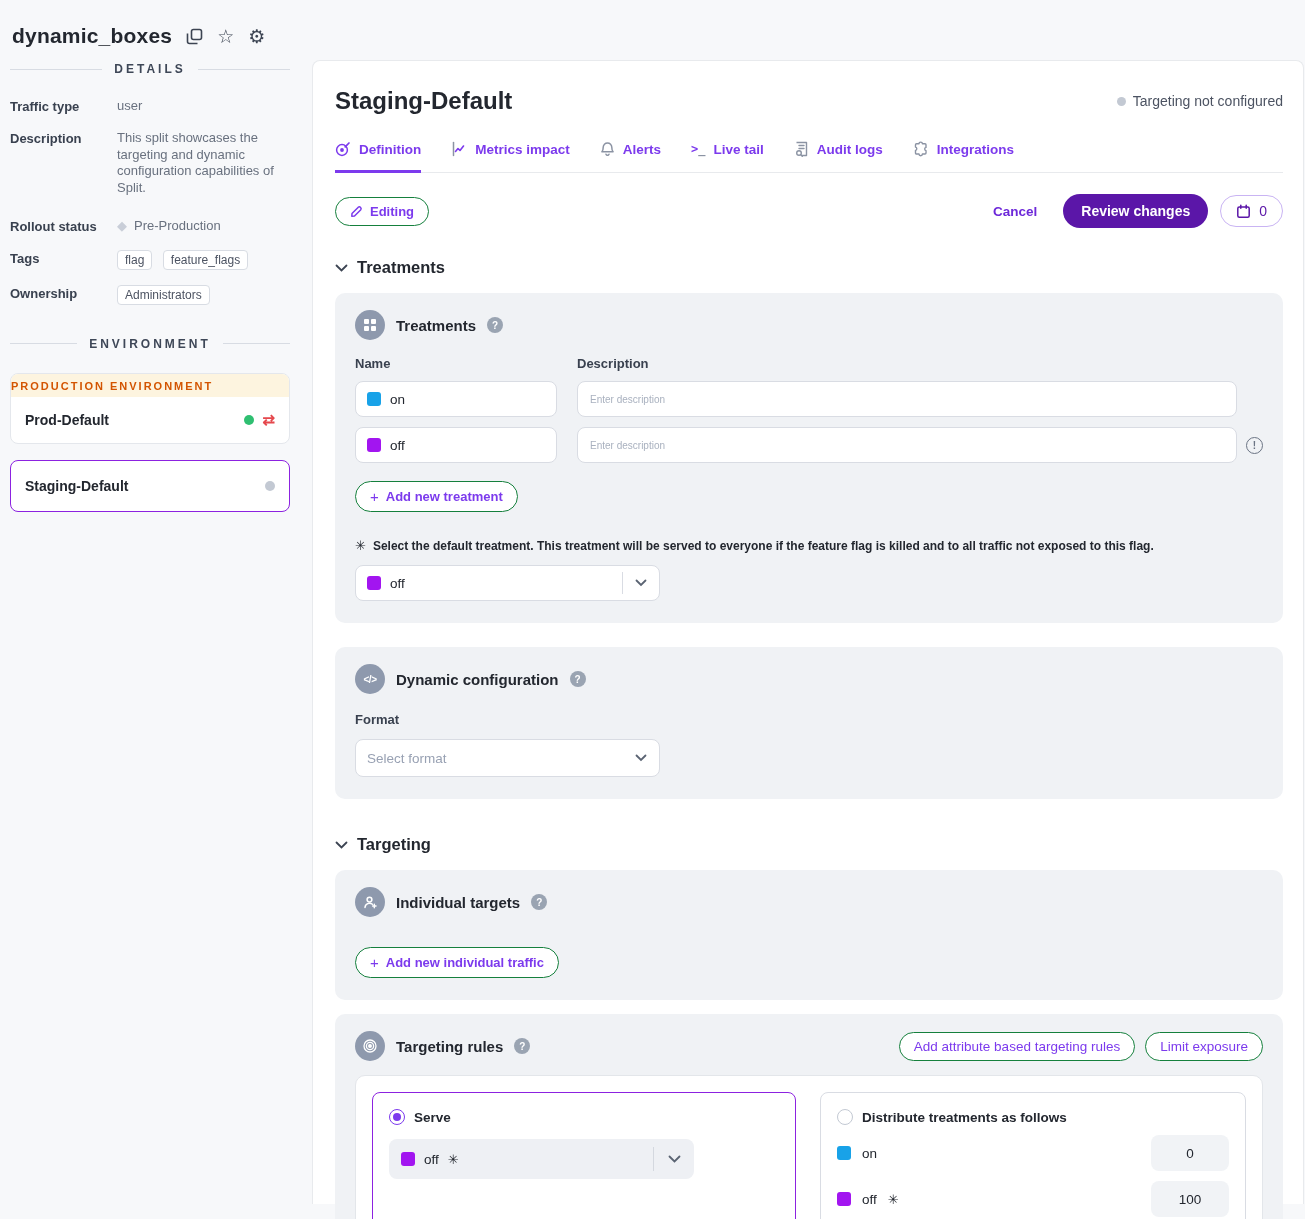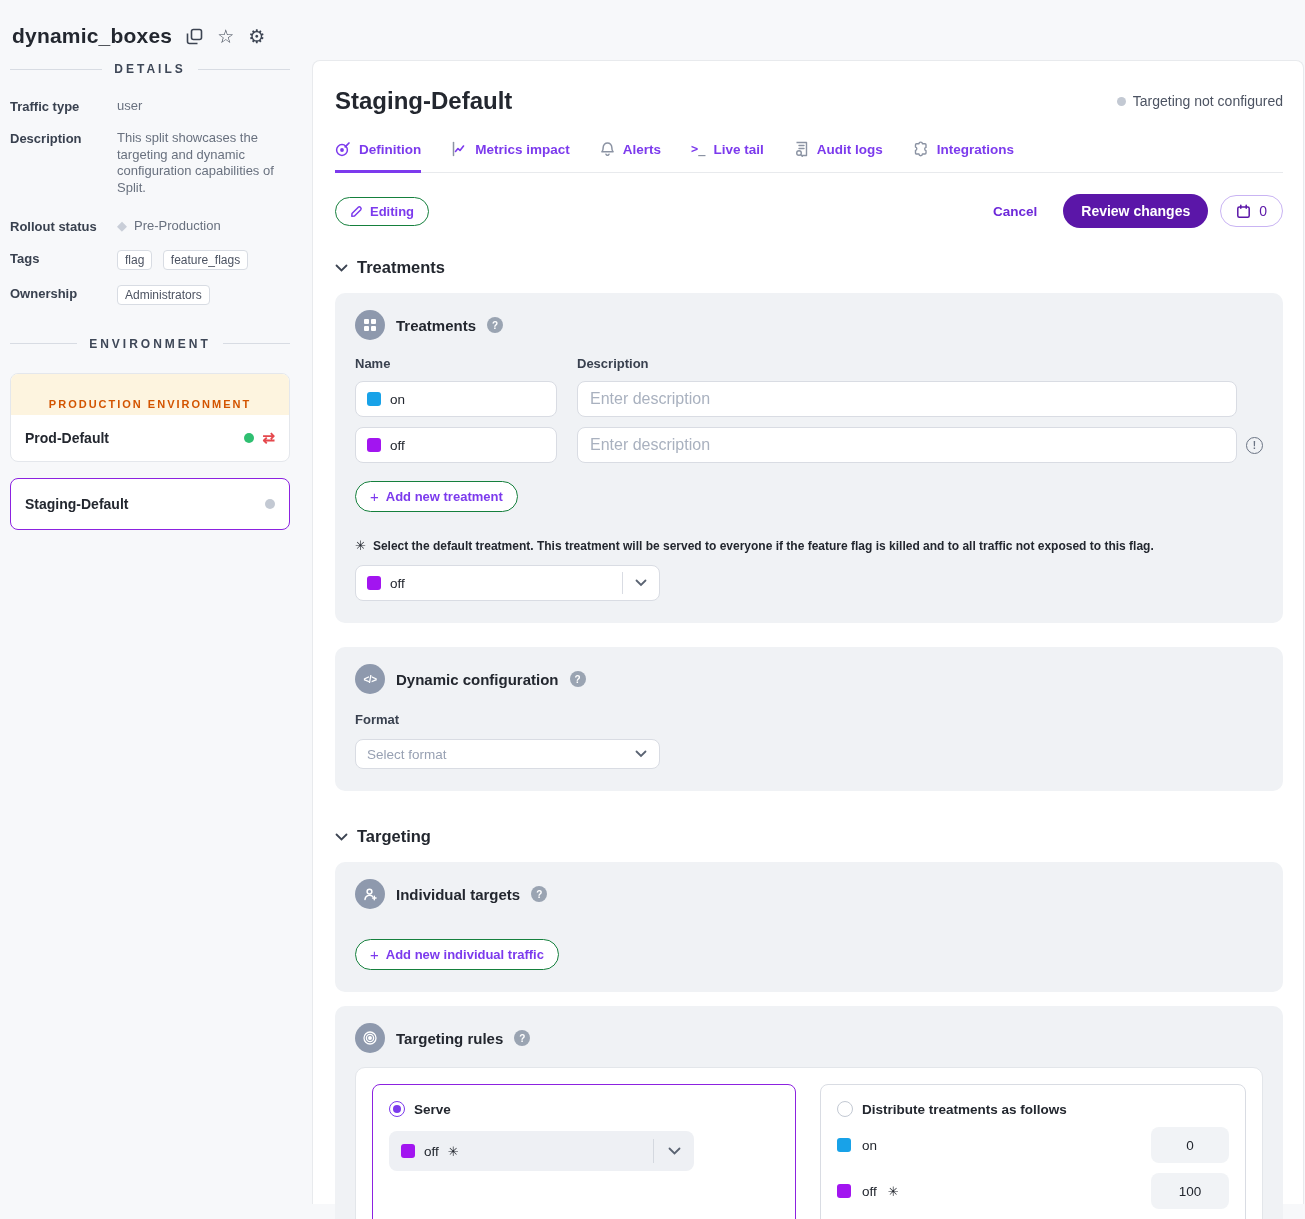--- a/index.html
+++ b/index.html
@@ -19,21 +19,21 @@
   .detail-row { display:flex; margin-bottom:15px; }
   .detail-label { width:107px; flex:none; font-size:13px; font-weight:bold; color:#39414f; padding-top:1px; }
   .detail-value { font-size:13px; color:#69717f; line-height:1.28; }
   .desc-value { line-height:1.3; }
   .rollout-value { display:flex; align-items:center; gap:7px; }
   .diamond { color:#c9ced8; font-size:13px; }
   .chip { display:inline-block; background:#fff; border:1px solid #d8dce3; border-radius:4px;
     padding:2px 7px; font-size:12px; color:#4c5362; margin-right:6px; }
   .env-heading { margin-top:32px; }
   .env-card { background:#fff; border:1px solid #e4e7ec; border-radius:8px; overflow:hidden; margin-bottom:16px; cursor:pointer; }
-  .env-banner { background:#fdf4df; text-align:center; padding:24px 0 5px; font-size:11px; font-weight:bold;
+  .env-banner { background:#fdf4df; padding:6px 0 5px; font-size:11px; font-weight:bold;
     letter-spacing:2px; color:#d35400; }
   .env-row { display:flex; align-items:center; padding:14px 14px; }
   .env-name { font-size:14px; font-weight:bold; color:#23272f; flex:1; }
   .dot { width:10px; height:10px; border-radius:50%; display:inline-block; }
   .dot-green { background:#2fbf71; }
   .dot-grey { background:#c3c9d3; }
   .arrows { color:#e5484d; font-size:15px; font-weight:bold; margin-left:8px; }
   .env-card.selected { border:1.5px solid #8c22e0; }
   .env-card.selected .env-row { padding:17px 14px; }
 
@@ -74,36 +74,36 @@
     font-weight:bold; display:flex; align-items:center; justify-content:center; cursor:pointer; }
 
   .col-headers { display:flex; margin-top:16px; font-size:13px; font-weight:bold; color:#39414f; }
   .col-name { width:202px; flex:none; margin-right:20px; }
   .treat-row { display:flex; align-items:center; margin-top:10px; }
   .name-box { width:202px; flex:none; margin-right:20px; height:36px; background:#fff; border:1px solid #d9dce3;
     border-radius:8px; display:flex; align-items:center; padding:0 11px; gap:9px; cursor:text; }
   .sq { width:14px; height:14px; border-radius:3px; flex:none; }
   .treat-name { font-size:13.5px; color:#23272f; }
   .desc-input { flex:1; height:36px; background:#fff; border:1px solid #d9dce3; border-radius:8px;
-    padding:0 12px; font-size:16px; font-family:inherit; color:#23272f; }
+    padding:0 12px; font-size:10px; font-family:inherit; color:#23272f; }
   .desc-input::placeholder { color:#a9b1bf; }
   .row-icon-slot { width:26px; flex:none; display:flex; justify-content:flex-end; }
   .info-icon { width:17px; height:17px; border-radius:50%; border:1.5px solid #6b7484; color:#6b7484;
     font-size:10px; font-weight:bold; display:flex; align-items:center; justify-content:center; }
   .add-btn { margin-top:18px; }
   .plus { font-size:15px; font-weight:normal; }
   .default-note { margin-top:26px; font-size:12px; font-weight:bold; color:#23272f; display:flex; align-items:center; gap:7px; }
   .aster { font-size:13px; color:#23272f; font-weight:normal; }
   .select-box { margin-top:12px; width:305px; height:36px; background:#fff; border:1px solid #d9dce3; border-radius:8px;
     display:flex; align-items:center; padding:0 0 0 11px; cursor:pointer; }
   .select-box .val { display:flex; align-items:center; gap:9px; flex:1; font-size:13.5px; color:#23272f; }
   .select-box .sep { width:1px; height:22px; background:#d9dce3; }
   .select-box .chev { width:36px; display:flex; align-items:center; justify-content:center; color:#5a6372; }
   .format-label { margin-top:18px; font-size:13px; font-weight:bold; color:#39414f; }
-  .format-select { width:305px; height:30px; }
+  .format-select { width:305px; height:38px; }
   .placeholder-text { color:#98a1b3 !important; }
 
   .rules-header { display:flex; align-items:center; }
   .rules-buttons { display:flex; gap:10px; }
   .inner-panel { margin-top:14px; background:#fff; border:1px solid #e3e6ea; border-radius:10px;
     padding:16px; display:flex; gap:24px; }
   .serve-box { width:424px; border:1.5px solid #8c22e0; border-radius:8px; padding:16px; height:150px; cursor:pointer; }
   .dist-box { width:426px; border:1px solid #d9dce3; border-radius:8px; padding:16px 16px 18px; cursor:pointer; }
   .radio-row { display:flex; align-items:center; gap:9px; font-size:13.5px; font-weight:bold; color:#23272f; }
   .radio { width:16px; height:16px; border-radius:50%; border:1.5px solid #c3c9d3; flex:none; background:#fff; }
@@ -410,20 +410,24 @@
         <span class="icon-circle">
           <svg width="16" height="16" viewBox="0 0 16 16" fill="none" stroke="#fff" stroke-width="1.3">
             <circle cx="8" cy="8" r="6"></circle>
               <circle cx="8" cy="8" r="3.6"></circle>
               <circle cx="8" cy="8" r="1.3" fill="#fff"></circle>
           </svg>
         </span>
         <span class="card-title">Targeting rules</span>
         <span class="help">?</span>
         <span class="spacer"></span>
+        <span class="rules-buttons">
+          <button class="pill-btn" style="font-weight:normal; font-size:13.5px;">Add attribute based targeting rules</button>
+          <button class="pill-btn" style="font-weight:normal; font-size:13.5px;">Limit exposure</button>
+        </span>
       </div>
 
       <div class="inner-panel">
         <div class="serve-box">
           <div class="radio-row">
             <span class="radio sel"></span>
             <span>Serve</span>
           </div>
           <div class="serve-select">
             <span class="val">

